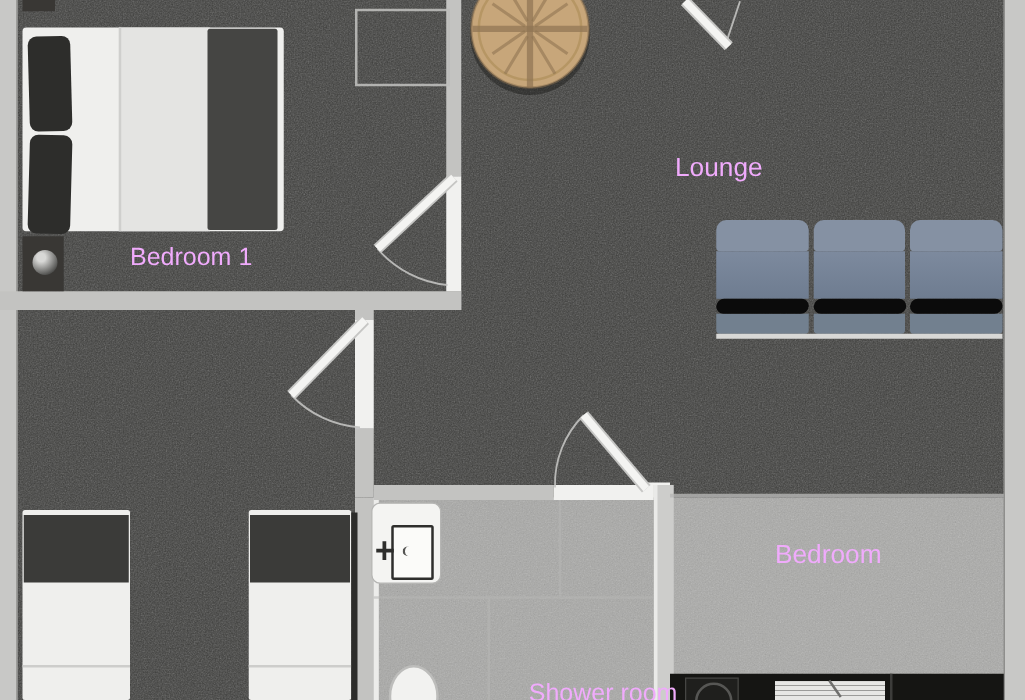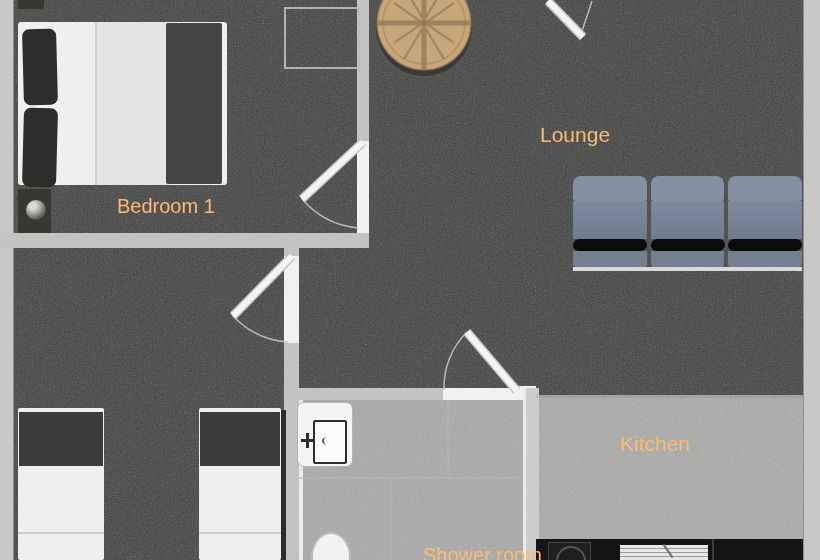--- a/index.html
+++ b/index.html
@@ -41,21 +41,21 @@
   .tapbar{position:absolute;background:#2e2e2c;}
   .drain{position:absolute;width:8px;height:8px;border-left:2px solid #555553;border-radius:50%;}
   .toilet{background:#f2f2f0;border:2px solid #bdbdbb;border-radius:50%;}
   .counter{background:#151513;}
   .cooktop{position:absolute;background:#1f1f1d;border:1px solid #454543;overflow:hidden;}
   .burner{position:absolute;border:2px solid #56565
 4;border:2px solid #565654;border-radius:50%;}
   .oven{position:absolute;background:#e7e7e5;background-image:repeating-linear-gradient(180deg, #e7e7e5 0 3px, #9c9c9a 3px 4px);}
   .oven-handle{position:absolute;width:16px;height:2px;background:#6f6f6d;transform:rotate(55deg);}
   .gapshadow{background:#2c2c2a;}
-  .label{position:absolute;z-index:5;color:#fdba74;font-size:20px;line-height:1.05;white-space:nowrap;}
+  .label{position:absolute;z-index:5;color:#f0abfc;font-size:20px;line-height:1.05;white-space:nowrap;}
   .label.big{font-size:21px;}
   svg.overlay{position:absolute;left:0;top:0;z-index:4;pointer-events:none;}
   svg.table{position:absolute;z-index:3;}
 </style>
 </head>
 <body>
 
 <div class="plan">
 
   <div class="abs floor-tile" style="left:299px;top:398px;width:224px;height:162px;"></div>
@@ -182,18 +182,18 @@
       </g>
       <g stroke="#f4f4f2" stroke-width="6">
         <line x1="363" y1="142" x2="302" y2="199"></line>
         <line x1="292" y1="256" x2="233" y2="316"></line>
         <line x1="517" y1="391" x2="467" y2="332"></line>
         <line x1="548" y1="1" x2="583" y2="37"></line>
       </g>
     </g>
   </svg>
 
-  <div class="label" style="left:104px;top:196px;margin-left:13px;">Bedroom 1</div>
+  <div class="label" style="left:104px;top:196px;">Bedroom 1</div>
   <div class="label big" style="left:540px;top:124px;">Lounge</div>
-  <div class="label big" style="left:620px;top:433px;">Kitchen</div>
+  <div class="label big" style="left:620px;top:433px;">Bedroom</div>
   <div class="label" style="left:423px;top:545px;">Shower room</div>
 
 </div>
 
 </body></html>

